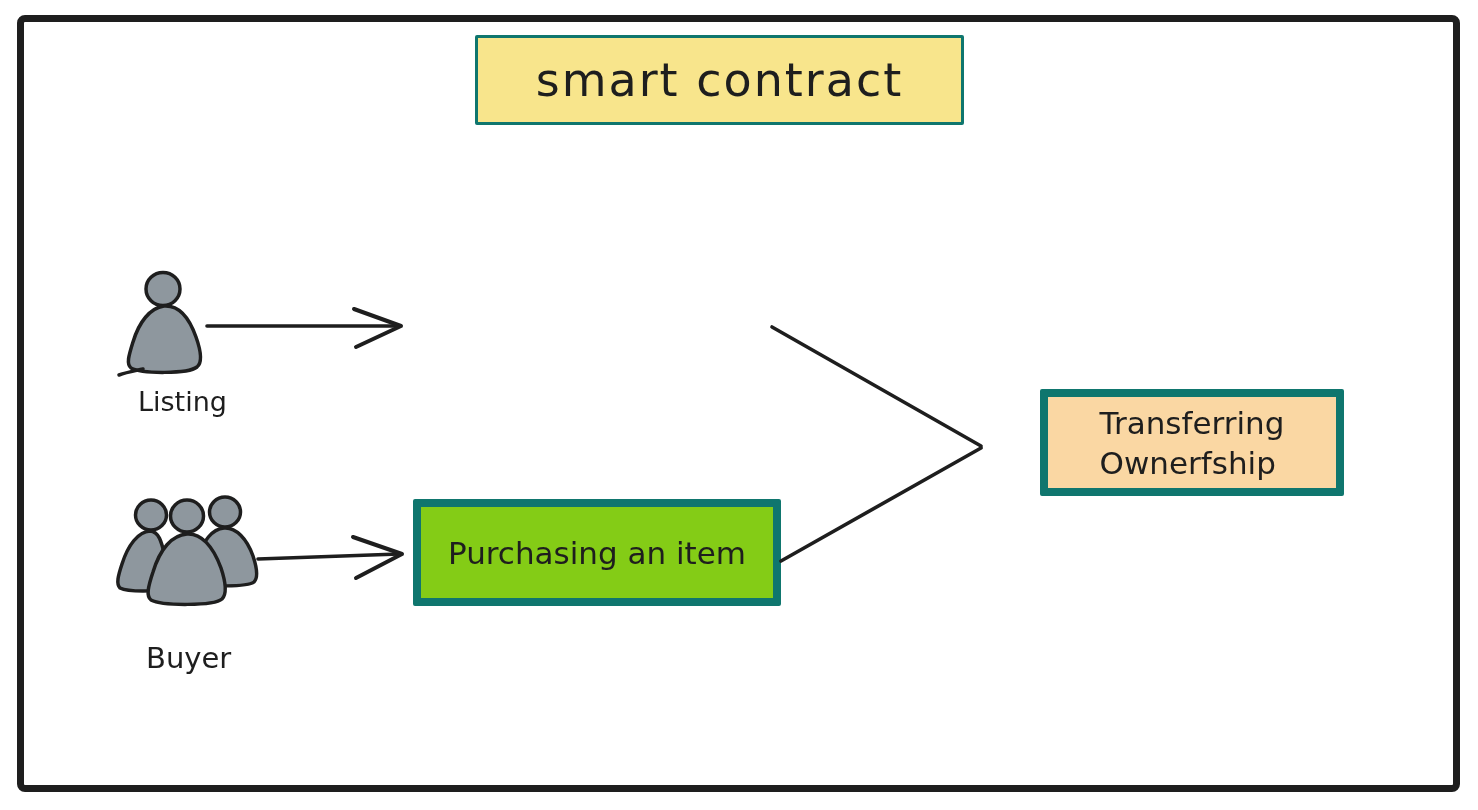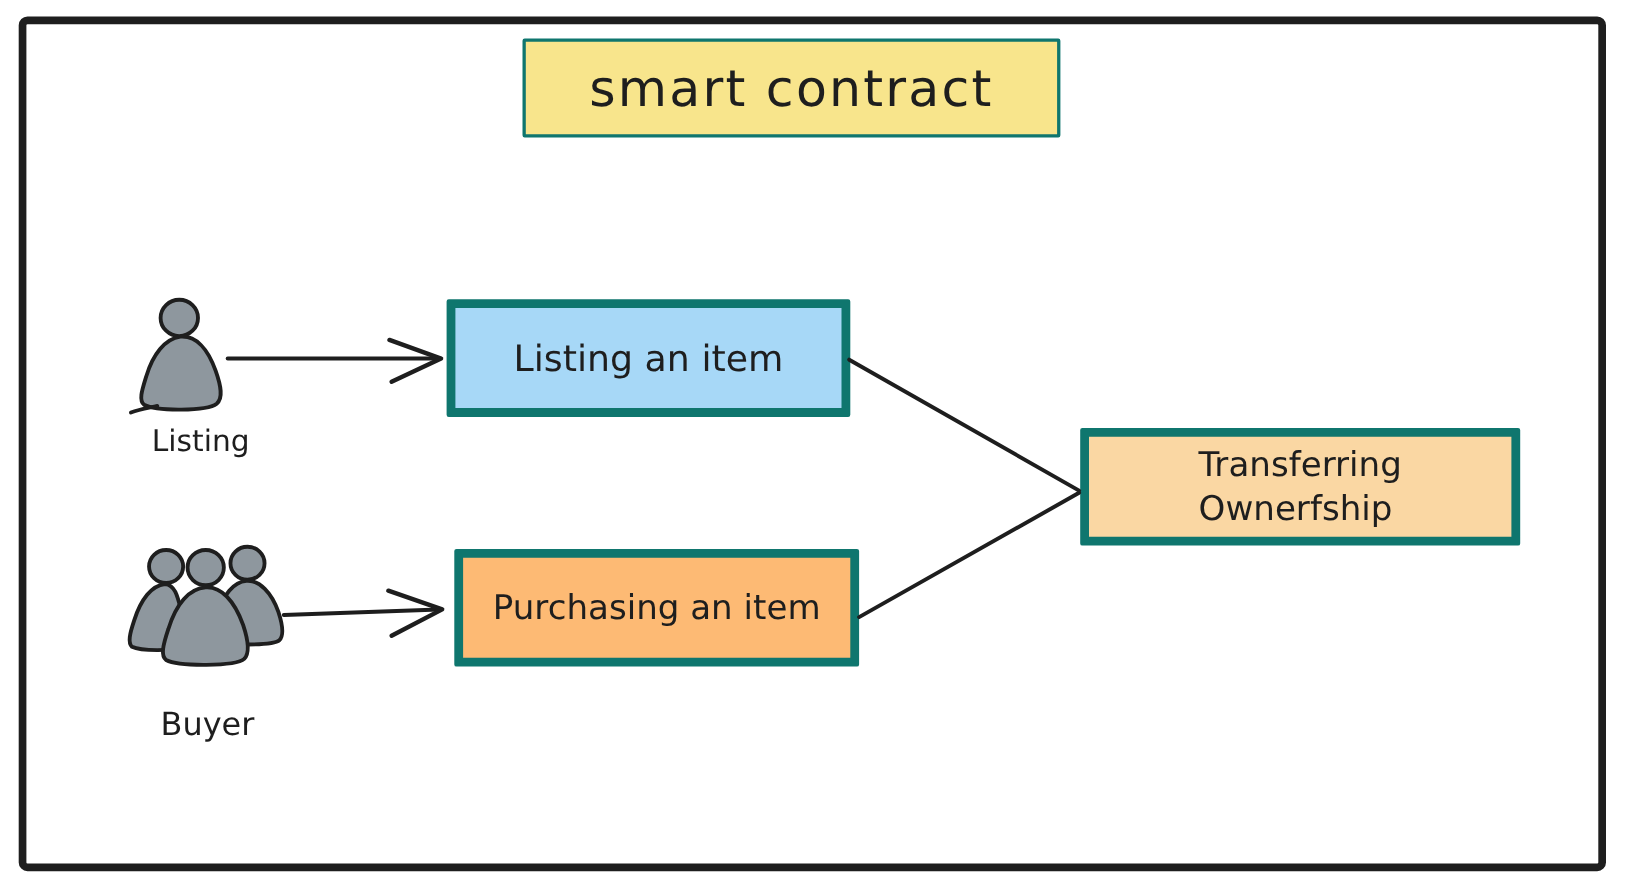--- a/index.html
+++ b/index.html
@@ -14,46 +14,43 @@
   .box{
     position:absolute;box-sizing:border-box;border:8px solid #0f766e;border-radius:2px;
     display:flex;align-items:center;justify-content:center;color:#1e1e1e;
   }
   .title-box{
     left:475px;top:35px;width:489px;height:90px;border-width:3px;
     font-size:46px;letter-spacing:2px;
   }
   .listing-box{left:406px;top:272px;width:367px;height:107px;font-size:33px;}
   .purchasing-box{left:413px;top:499px;width:368px;height:107px;font-size:31px;}
-  .transferring-box{left:982px;top:389px;width:400px;height:107px;font-size:31px;}
+  .transferring-box{left:1040px;top:389px;width:304px;height:107px;font-size:31px;}
   .transferring-box .t-inner{white-space:pre-line;line-height:40px;text-align:left;}
   .actor-label{position:absolute;color:#1e1e1e;}
   .seller-label{left:138px;top:386px;font-size:27px;}
   .buyer-label{left:146px;top:641px;font-size:29px;text-align:center;}
   .overlay{position:absolute;left:0;top:0;width:1478px;height:810px;pointer-events:none;}
   .overlay path, .overlay ellipse{stroke:#1e1e1e;stroke-width:3.5;stroke-linecap:round;stroke-linejoin:round;}
   .overlay .edge{fill:none;stroke-width:3.6;}
   .overlay .head{stroke-width:4;fill:none;}
 </style>
 </head>
 <body>
 
 <div class="canvas">
 
   <div class="frame"></div>
 
   <div class="box title-box" style="background-color: rgb(248, 229, 140);">
     <span>smart contract</span>
   </div>
 
-  <div class="box listing-box" style="background-color: rgb(167, 216, 247);">
-    <span>Listing an item</span>
-  </div>
 
-  <div class="box purchasing-box" style="background-color: #fdba74;">
+  <div class="box purchasing-box" style="background-color: #84cc16;">
     <span>Purchasing an item</span>
   </div>
 
   <div class="box transferring-box" style="background-color: rgb(250, 215, 163);">
     <div class="t-inner">Transferring
 Ownerfship</div>
   </div>
 
   <div class="actor-label seller-label">Listing</div>
 

